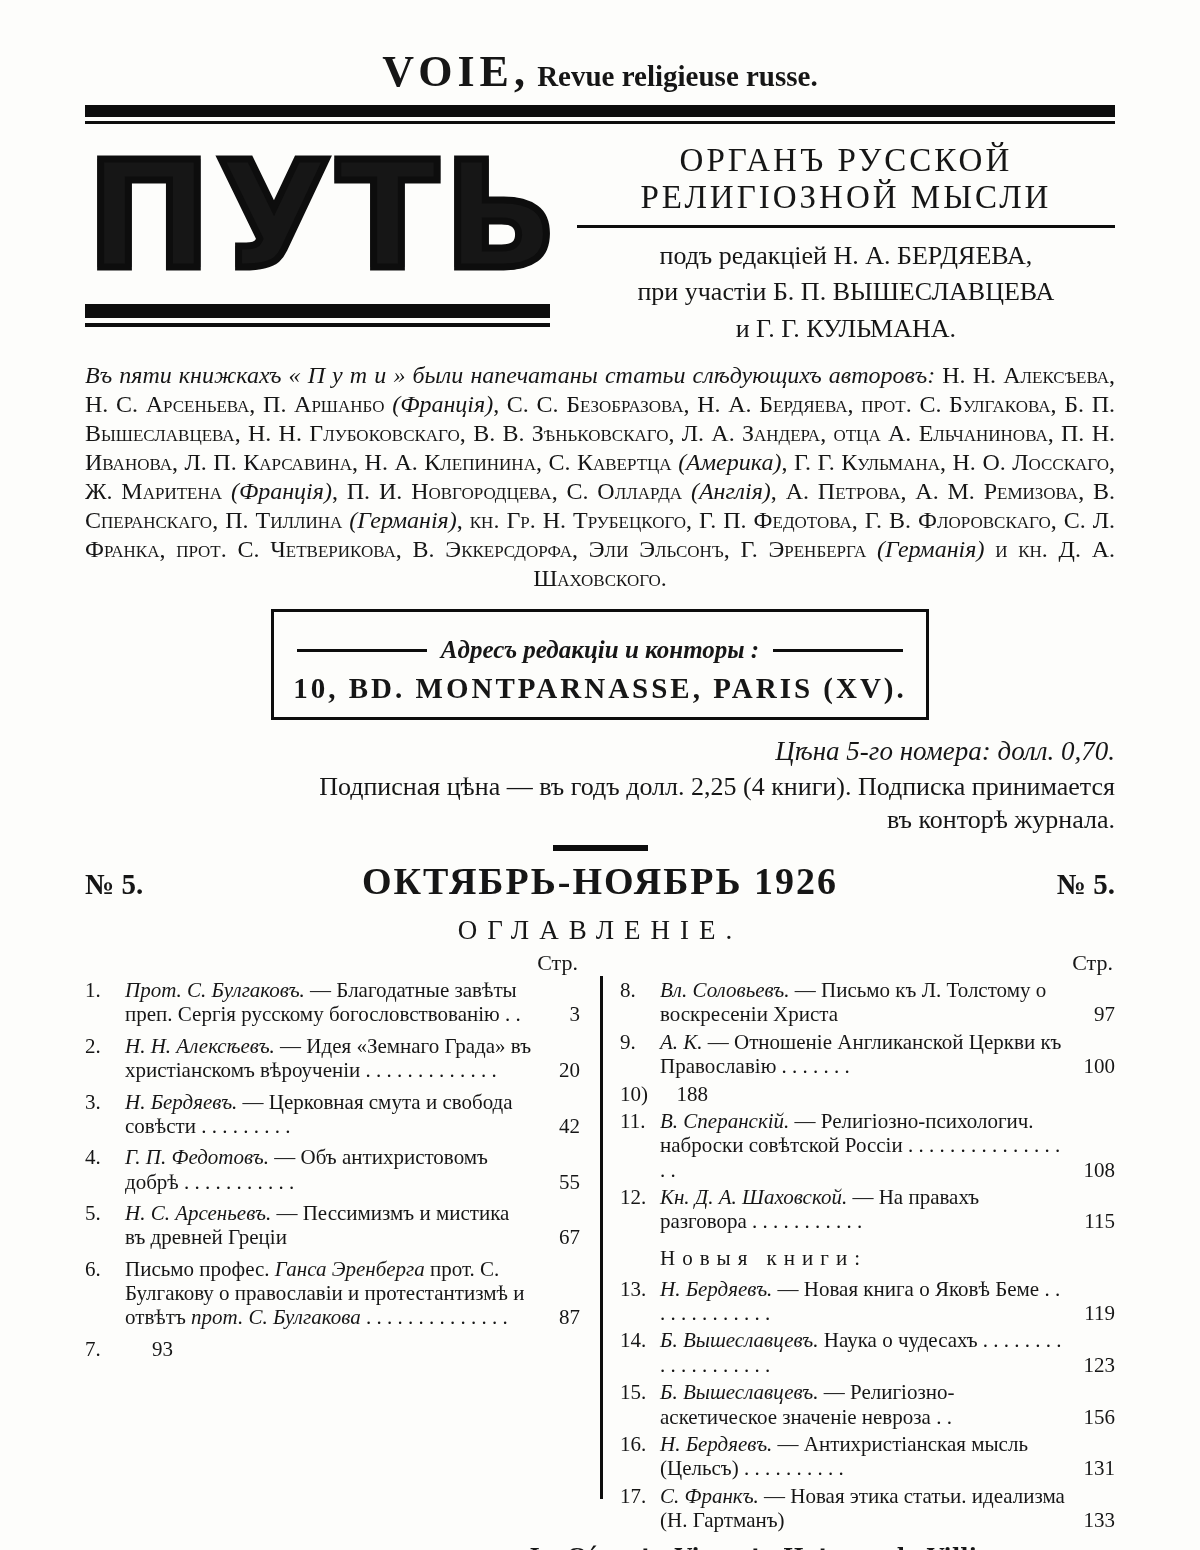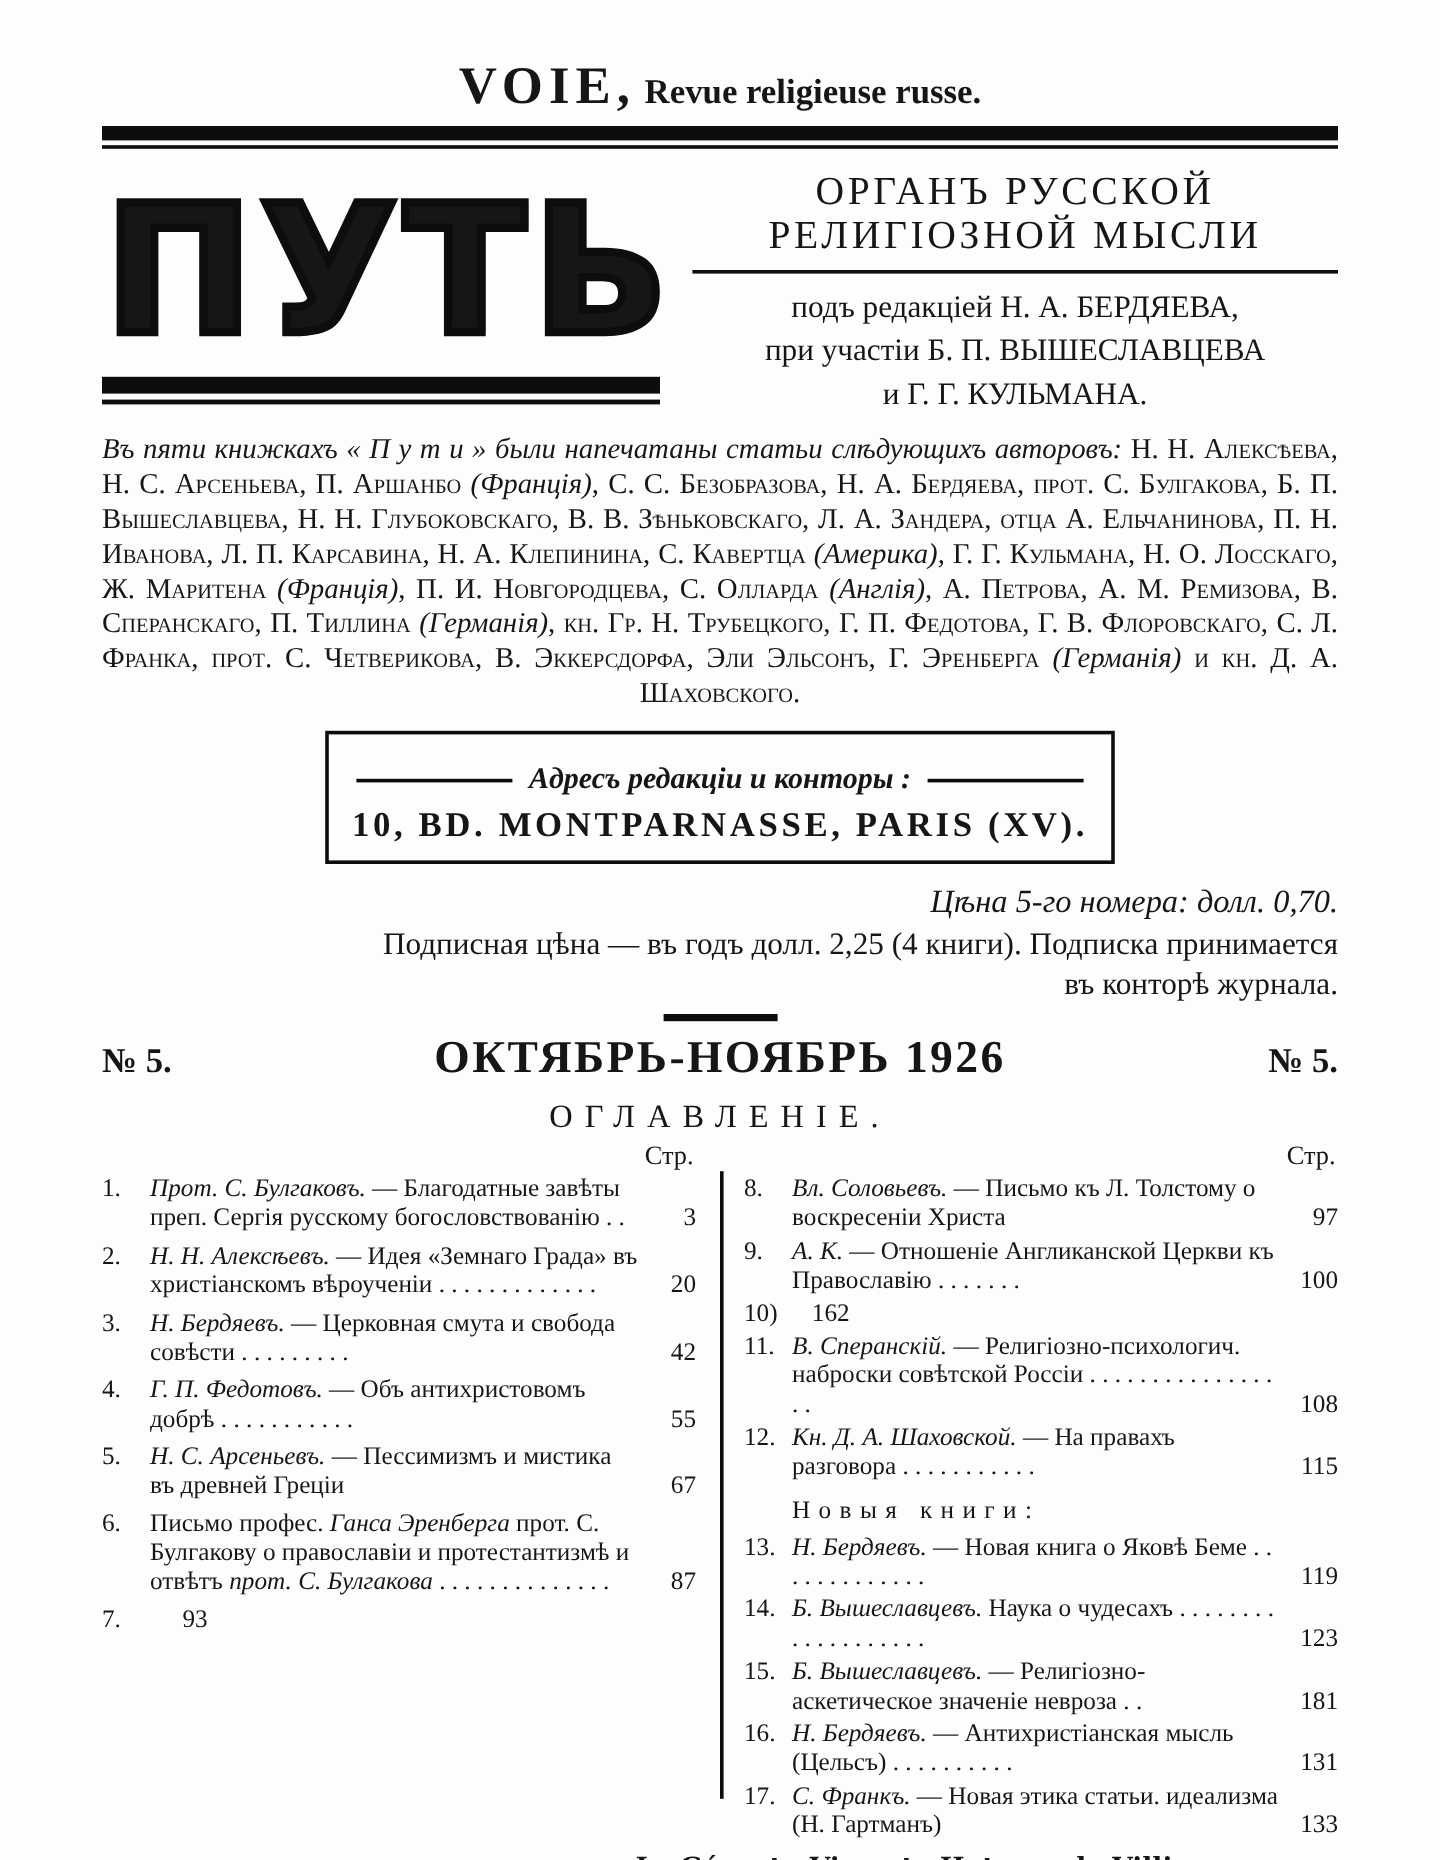--- a/index.html
+++ b/index.html
@@ -12,21 +12,21 @@
   .page{padding:46px 85px 0 85px;}
 
   
   .voie-line{text-align:center;font-weight:bold;font-size:29px;margin-bottom:8px;}
   .voie-line .voie{font-size:44px;letter-spacing:5px;}
 
   .rule-thick{height:12px;background:#0d0d0d;}
   .rule-thin{height:3px;background:#0d0d0d;margin-top:4px;}
 
   
-  .masthead{display:flex;margin-top:18px;align-items:center;}
+  .masthead{display:flex;margin-top:18px;align-items:flex-start;}
   .mast-left{width:46%;}
   .journal-title{
     font-family:"DejaVu Sans","Liberation Sans",sans-serif;
     font-weight:bold;font-size:148px;line-height:1;letter-spacing:6px;
     -webkit-text-stroke:7px #0d0d0d;
     text-shadow:3px 0 0 #0d0d0d,-3px 0 0 #0d0d0d,0 3px 0 #0d0d0d,0 -3px 0 #0d0d0d,
                 2px 2px 0 #0d0d0d,-2px -2px 0 #0d0d0d,2px -2px 0 #0d0d0d,-2px 2px 0 #0d0d0d;
     margin-left:2px;
   }
   .title-bar{height:14px;background:#0d0d0d;margin-top:14px;width:465px;}
@@ -186,21 +186,21 @@
             <div class="toc-text"><span class="seg-i">Вл. Соловьевъ.</span><span> — Письмо къ Л. Толстому о воскресеніи Христа</span></div>
             <div class="toc-page">97</div>
           </div>
           <div class="toc-item">
             <div class="toc-num">9.</div>
             <div class="toc-text"><span class="seg-i">А. К.</span><span> — Отношеніе Англиканской Церкви къ Православію . . . . . . .</span></div>
             <div class="toc-page">100</div>
           </div>
           <div class="toc-item">
             <div class="toc-num">10)</div>
-            <div class="toc-page">162</div>
+            <div class="toc-page">188</div>
           </div>
           <div class="toc-item">
             <div class="toc-num">11.</div>
             <div class="toc-text"><span class="seg-i">В. Сперанскій.</span><span> — Религіозно-психологич. наброски совѣтской Россіи  . . . . . . . . . . . . . . . . .</span></div>
             <div class="toc-page">108</div>
           </div>
           <div class="toc-item">
             <div class="toc-num">12.</div>
             <div class="toc-text"><span class="seg-i">Кн. Д. А. Шаховской.</span><span> — На правахъ разговора  . . . . . . . . . . .</span></div>
             <div class="toc-page">115</div>
@@ -212,21 +212,21 @@
             <div class="toc-page">119</div>
           </div>
           <div class="toc-item">
             <div class="toc-num">14.</div>
             <div class="toc-text"><span class="seg-i">Б. Вышеславцевъ.</span><span> Наука о чудесахъ  . . . . . . . . . . . . . . . . . . .</span></div>
             <div class="toc-page">123</div>
           </div>
           <div class="toc-item">
             <div class="toc-num">15.</div>
             <div class="toc-text"><span class="seg-i">Б. Вышеславцевъ.</span><span> — Религіозно-аскетическое значеніе невроза . .</span></div>
-            <div class="toc-page">181</div>
+            <div class="toc-page">156</div>
           </div>
           <div class="toc-item">
             <div class="toc-num">16.</div>
             <div class="toc-text"><span class="seg-i">Н. Бердяевъ.</span><span> — Антихристіанская мысль (Цельсъ)  . . . . . . . . . .</span></div>
             <div class="toc-page">131</div>
           </div>
           <div class="toc-item">
             <div class="toc-num">17.</div>
             <div class="toc-text"><span class="seg-i">С. Франкъ.</span><span> — Новая этика статьи. идеализма (Н. Гартманъ)</span></div>
             <div class="toc-page">133</div>

